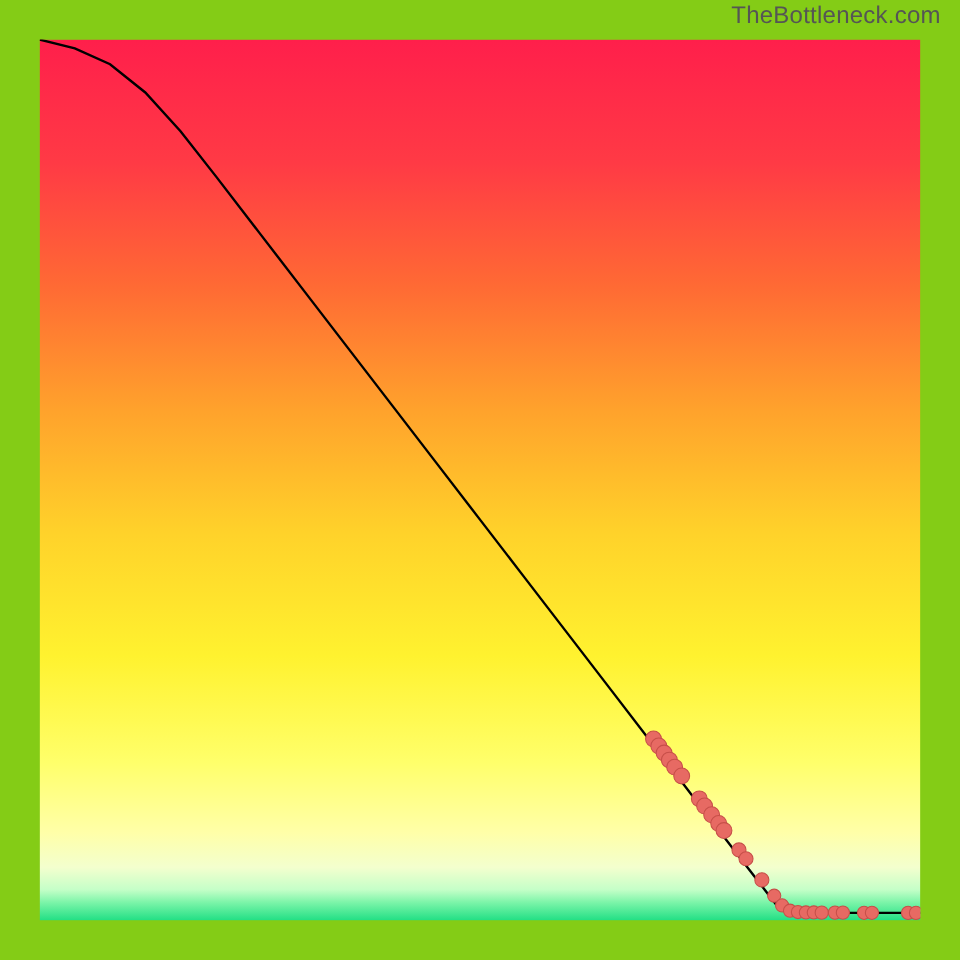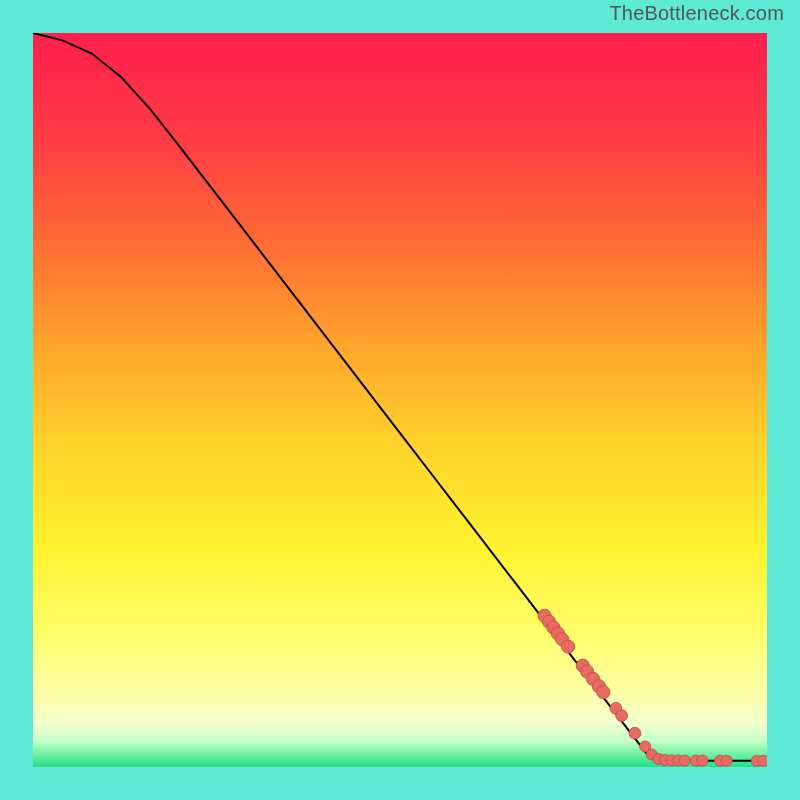--- a/index.html
+++ b/index.html
@@ -8,21 +8,21 @@
     width: 800px;
     height: 800px;
     background: #000;
     overflow: hidden;
     font-family: Arial, Helvetica, sans-serif;
   }
   .stage {
     position: relative;
     width: 800px;
     height: 800px;
-    background: #5eead4;
+    background: #84cc16;
   }
   .watermark {
     position: absolute;
     top: 2px;
     right: 16px;
     color: #555;
     font-size: 20px;
     letter-spacing: 0.2px;
     z-index: 10;
   }

